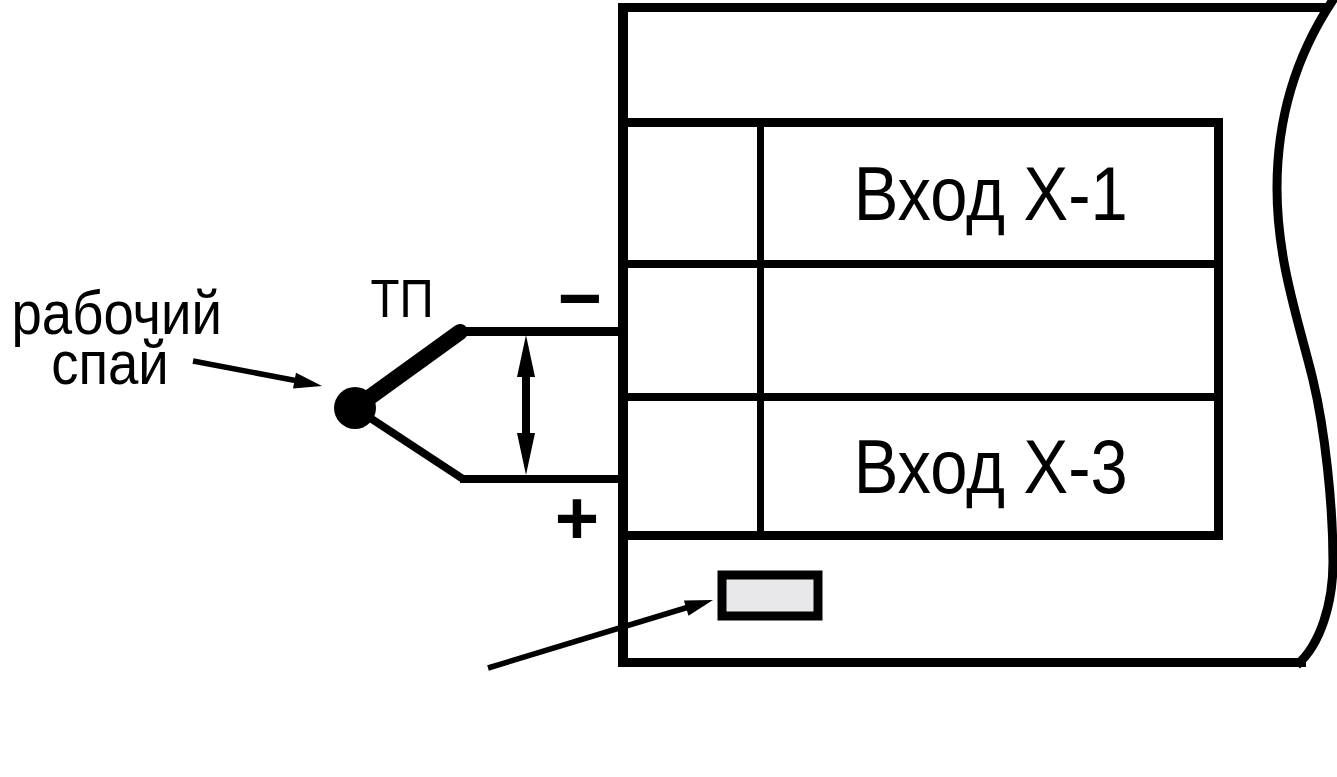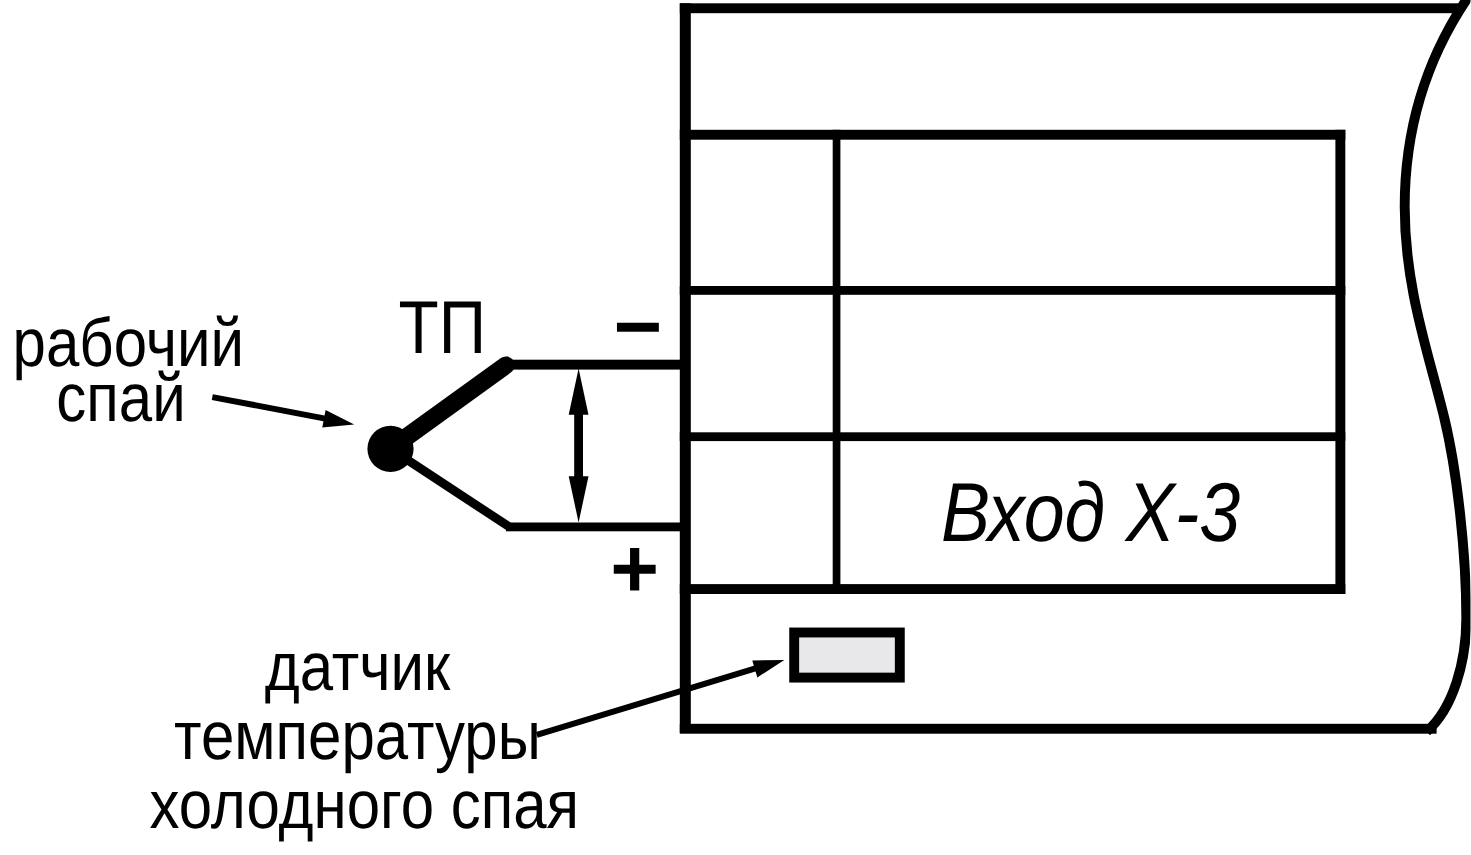--- a/index.html
+++ b/index.html
@@ -32,21 +32,21 @@
   .condensed { transform: scaleX(0.88); transform-origin: center; }
   .callout {
     font-size: 62px;
     line-height: 50px;
   }
   .cold-lbl {
     font-size: 62px;
     line-height: 63px;
   }
   .tp-lbl {
-    font-size: 68px;
+    font-size: 54px;
     line-height: 84px;
   }
   .input-label {
     position: absolute;
     left: 766px;
     width: 450px;
     display: flex;
     align-items: center;
     justify-content: center;
     font-size: 76px;
@@ -108,23 +108,21 @@
   </div>
 
   <div class="lbl tp-lbl" style="left:302px; top:256px; width:200px;">
     <div class="condensed">ТП</div>
   </div>
 
   <div class="sign" style="left:542px; top:260px;">−</div>
 
   <div class="sign" style="left:539px; top:480px;">+</div>
 
-  <div class="input-label" style="top:402px; height:129px;font-style:italic;">
+  <div class="input-label" style="top:127px; height:133px;">
+    <span>Вход Х-1</span>
+  </div>
+  <div class="input-label" style="top:402px; height:129px;">
     <span>Вход Х-3</span>
   </div>
 
-  <div class="lbl cold-lbl" style="left:110px; top:575px; width:430px;">
-    <div class="condensed">датчик</div>
-    <div class="condensed">температуры</div>
-    <div class="condensed">холодного спая</div>
-  </div>
 
 </div>
 
 </body></html>

